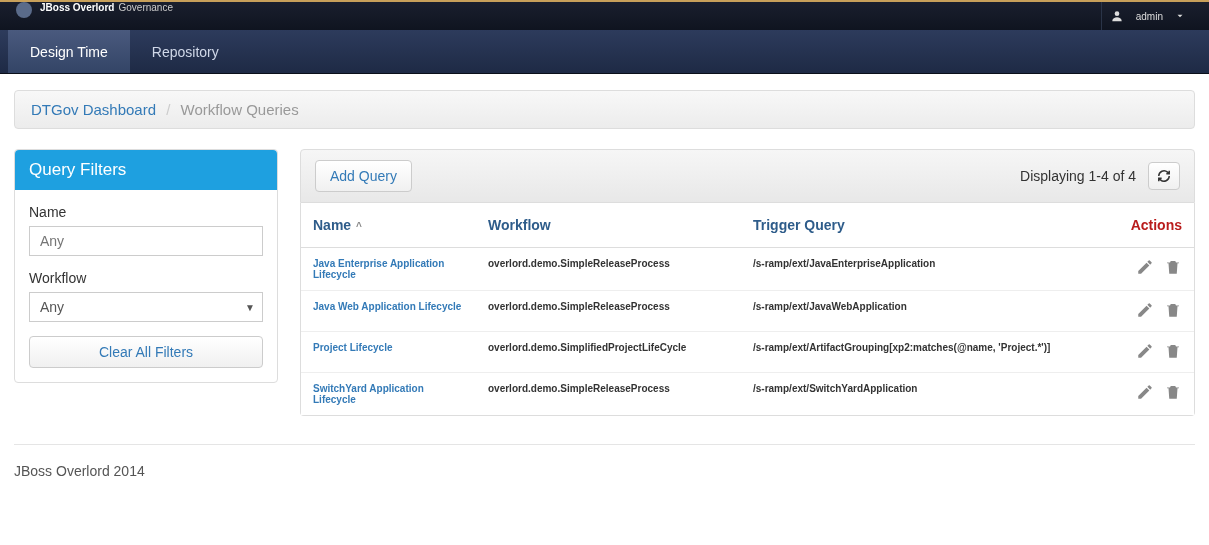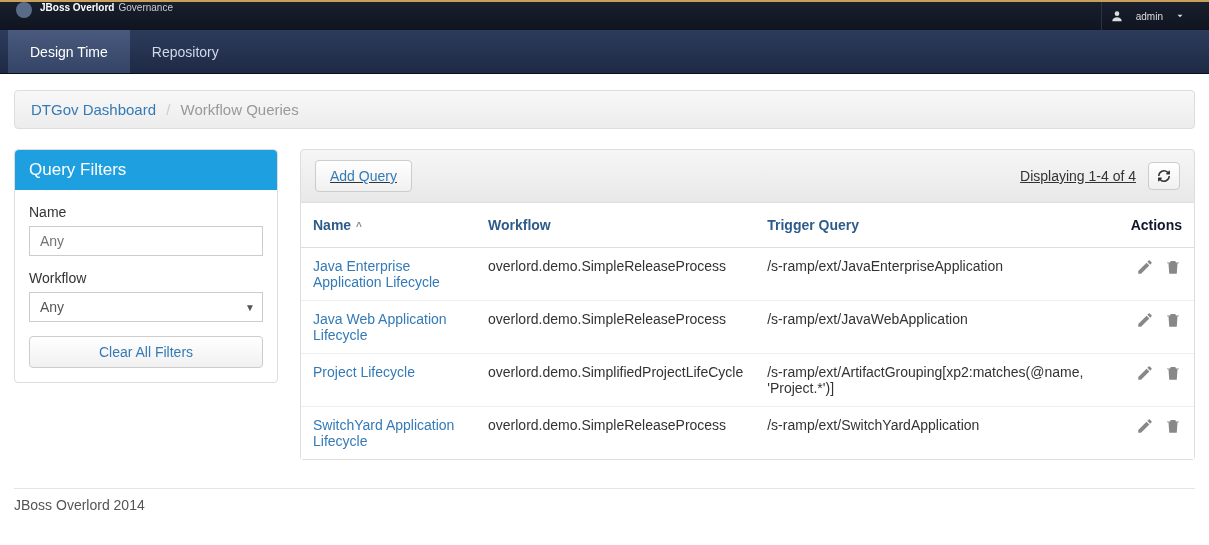--- a/index.html
+++ b/index.html
@@ -32,41 +32,41 @@
     .panel-body { padding: 14px; }
     .form-label { display: block; margin-bottom: 6px; color: #333; font-size: 14px; }
     .form-control { width: 100%; padding: 6px 10px; border: 1px solid #ccc; border-radius: 0; font-size: 14px; color: #555; background: #fff; }
     .form-group { margin-bottom: 14px; }
     .select-wrap { position: relative; }
     .select-wrap select { appearance: none; -webkit-appearance: none; padding-right: 24px; }
     .select-wrap .caret { position: absolute; right: 8px; top: 50%; transform: translateY(-50%); pointer-events: none; color: #555; font-size: 10px; }
     .btn { display: inline-block; padding: 7px 14px; border: 1px solid #ccc; border-radius: 4px; background: linear-gradient(to bottom, #fff, #f0f0f0); cursor: pointer; font-size: 14px; color: #337ab7; text-align: center; }
     .btn-block { display: block; width: 100%; }
     
-    .toolbar { background: linear-gradient(to bottom, #f6f6f6, #e8e8e8); border: 1px solid #ddd; border-radius: 4px 4px 0 0; padding: 10px 14px; display: flex; align-items: center; text-decoration: underline; }
+    .toolbar { background: linear-gradient(to bottom, #f6f6f6, #e8e8e8); border: 1px solid #ddd; border-radius: 4px 4px 0 0; padding: 10px 14px; display: flex; align-items: center; }
     .toolbar .spacer { flex: 1; }
     .display-text { color: #333; margin-right: 12px; }
     .icon-btn { border: 1px solid #ccc; border-radius: 4px; background: linear-gradient(to bottom, #fff, #f0f0f0); width: 32px; height: 28px; display: inline-flex; align-items: center; justify-content: center; cursor: pointer; }
     
     table { width: 100%; border-collapse: collapse; background: #fff; }
     thead th { text-align: left; padding: 14px 12px; color: #2e5c8a; font-weight: bold; font-size: 14px; border-bottom: 1px solid #ddd; }
     thead th .sort { font-size: 10px; color: #888; margin-left: 2px; }
-    tbody td { padding: 10px 12px; border-bottom: 1px solid #eee; vertical-align: top; font-size: 14px; color: #333; }
+    tbody td { padding: 10px 12px; border-bottom: 1px solid #eee; vertical-align: top; font-size: 10px; color: #333; font-weight: bold; }
     tbody td a { color: #337ab7; text-decoration: none; }
     tbody tr:last-child td { border-bottom: none; }
     .col-name { width: 175px; }
     .col-workflow { width: 265px; }
     .col-actions { width: 70px; text-align: right; }
-    thead th.col-actions { color: #0f172a; }
+    thead th.col-actions { color: #b91c1c; }
     .action-icons { display: flex; gap: 10px; justify-content: flex-end; }
     .action-icons svg { cursor: pointer; }
     
     .table-wrap { border: 1px solid #ddd; border-top: none; border-radius: 0 0 4px 4px; }
     
-    .footer { border-top: 1px solid #e5e5e5; margin-top: 28px; padding-top: 8px; color: #555; font-size: 14px; }
+    .footer { border-top: 1px solid #e5e5e5; margin-top: 28px; padding-top: 18px; color: #555; font-size: 14px; }
   </style>
 </head>
 <body>
 
 <div class="top-bar">
   <div class="brand-logo"></div>
   <span class="brand-strong">JBoss Overlord</span>
   <span class="brand-sub">Governance</span>
   <div class="spacer"></div>
   <div class="user">

